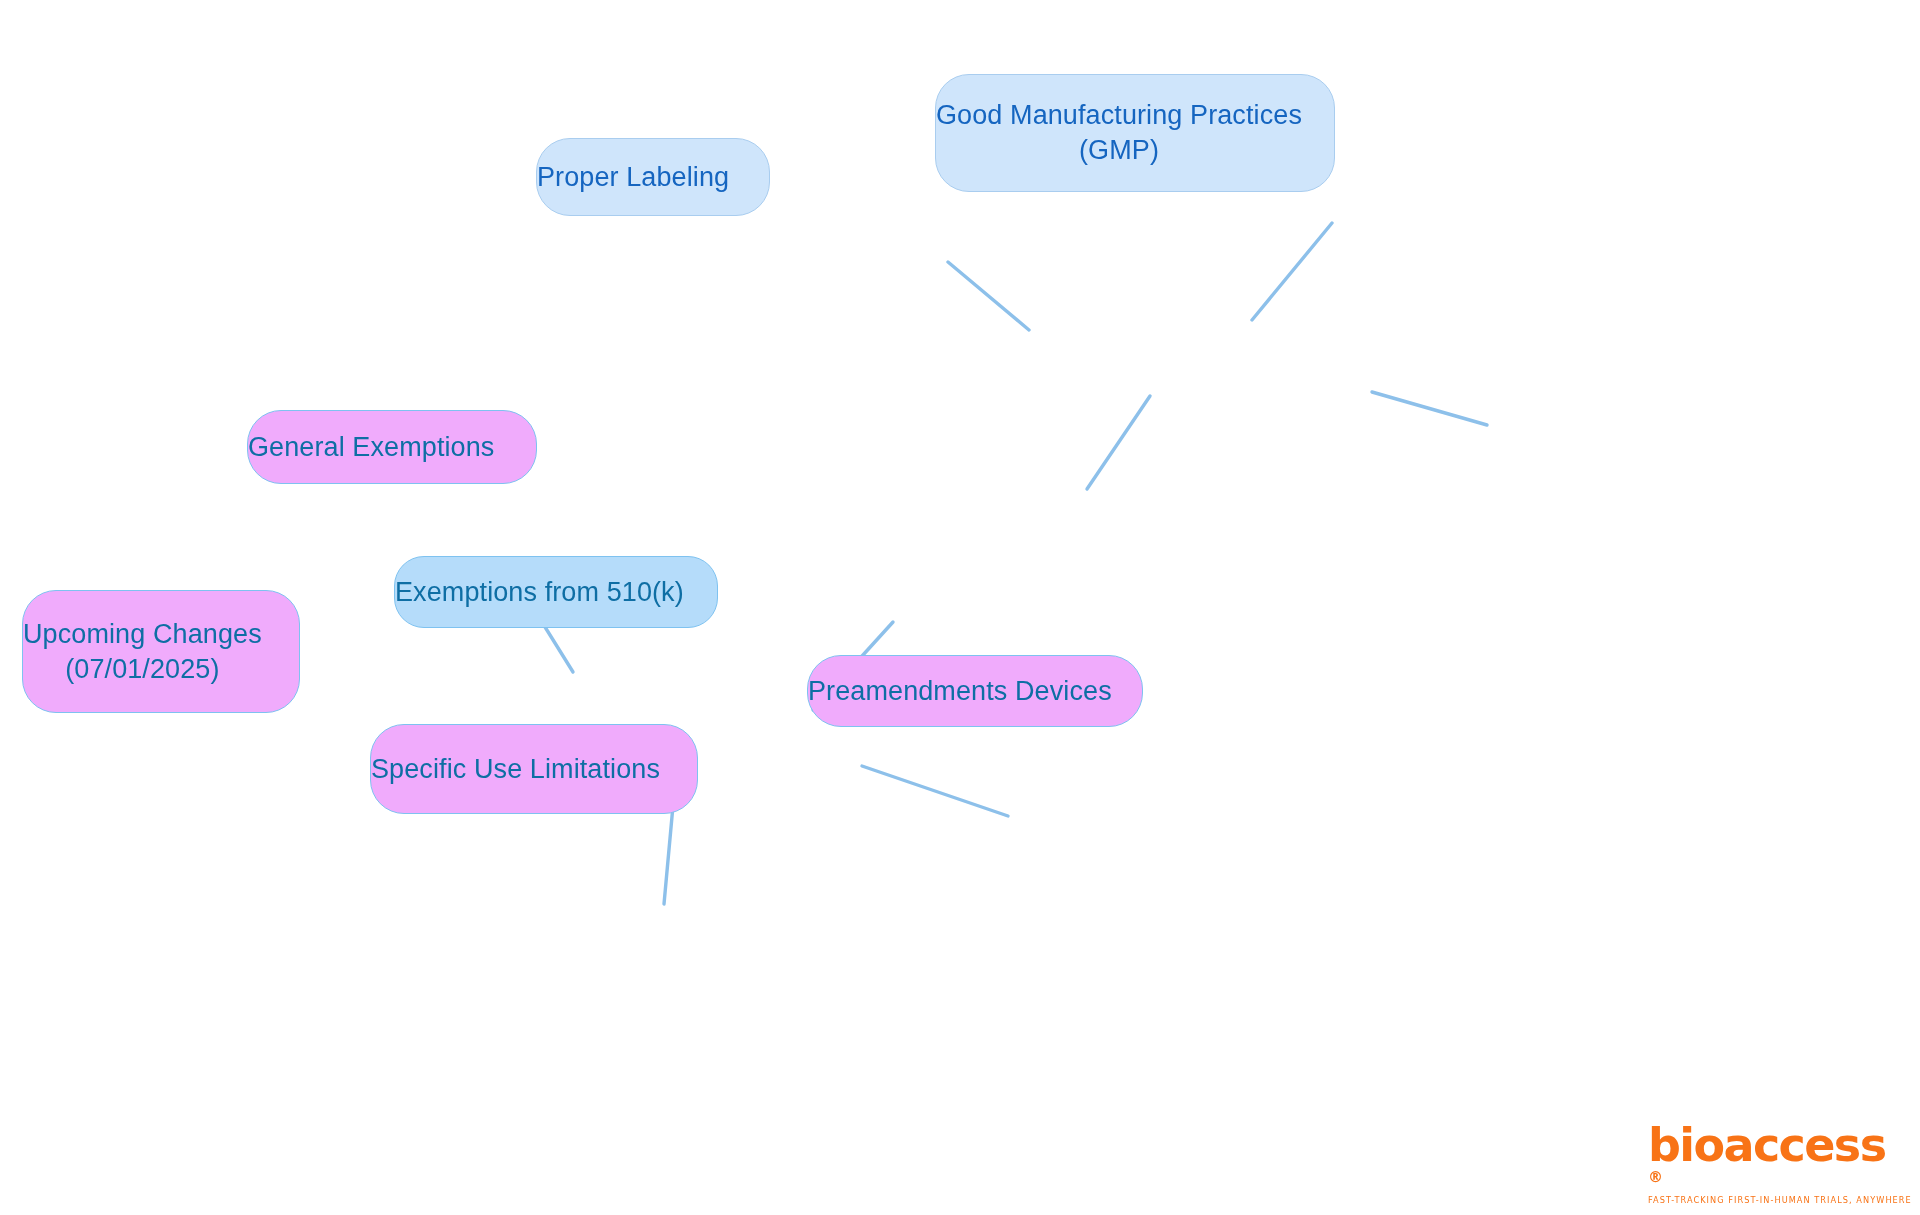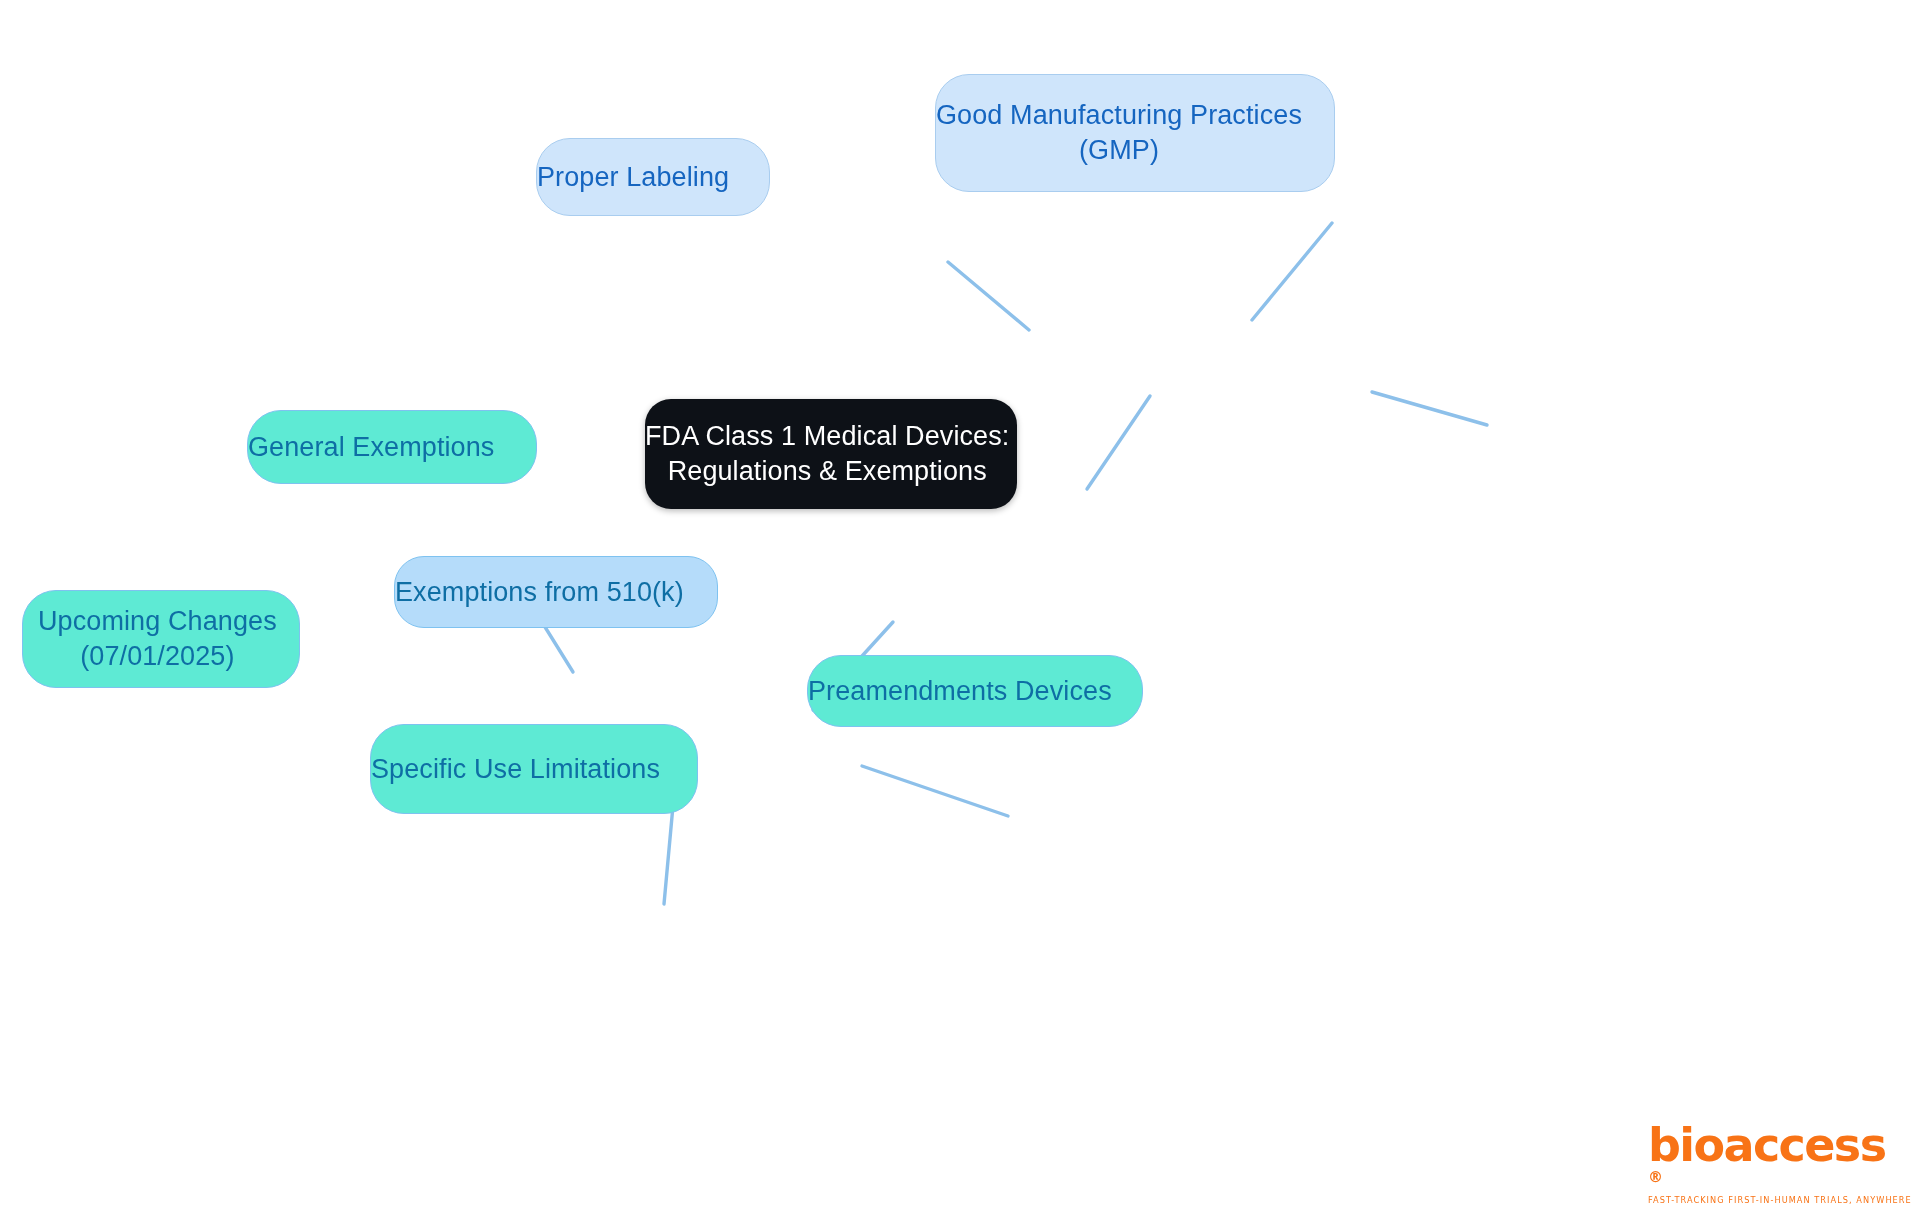--- a/index.html
+++ b/index.html
@@ -53,21 +53,21 @@
     font-size: 27px;
   }
   .node-leaf {
     background: #cfe5fb;
     border: 1.5px solid #a9cdef;
     color: #1565c0;
     border-radius: 34px;
     font-size: 27px;
   }
   .node-leaf.tinted {
-    background: #5eead4;
+    background: #f0abfc;
     border-color: #7ec2f0;
     color: #0e6ea4;
   }
   .node-branch.tinted {
     background: #b5dcfa;
     border-color: #7ec2f0;
     color: #0e6ea4;
   }
   #logo {
     position: absolute;
@@ -114,45 +114,41 @@
       <line x1="1252" y1="320" x2="1332" y2="223"></line>
       <line x1="1372" y1="392" x2="1487" y2="425"></line>
       <line x1="893" y1="622" x2="813" y2="710"></line>
       <line x1="573" y1="672" x2="522" y2="590"></line>
       <line x1="488" y1="738" x2="372" y2="764"></line>
       <line x1="676" y1="773" x2="664" y2="904"></line>
       <line x1="862" y1="766" x2="1008" y2="816"></line>
     </g>
   </svg>
 
-  <div class="node node-root" style="left:645px; top:399px; width:372px; height:110px;">
-    <span>FDA Class 1 Medical Devices:
-Regulations &amp; Exemptions</span>
-  </div>
 
 
   <div class="node node-leaf" style="left:536px; top:138px; width:234px; height:78px;">
     <span>Proper Labeling</span>
   </div>
 
   <div class="node node-leaf" style="left:935px; top:74px; width:400px; height:118px;">
     <span>Good Manufacturing Practices
 (GMP)</span>
   </div>
 
 
   <div class="node node-branch tinted" style="left:394px; top:556px; width:324px; height:72px;">
     <span>Exemptions from 510(k)</span>
   </div>
 
   <div class="node node-leaf tinted" style="left:247px; top:410px; width:290px; height:74px;">
     <span>General Exemptions</span>
   </div>
 
-  <div class="node node-leaf tinted" style="left:22px; top:590px; width:278px; height:98px;padding-left:15px;">
+  <div class="node node-leaf tinted" style="left:22px; top:590px; width:278px; height:123px;">
     <span>Upcoming Changes
 (07/01/2025)</span>
   </div>
 
   <div class="node node-leaf tinted" style="left:370px; top:724px; width:328px; height:90px;">
     <span>Specific Use Limitations</span>
   </div>
 
   <div class="node node-leaf tinted" style="left:807px; top:655px; width:336px; height:72px;">
     <span>Preamendments Devices</span>

